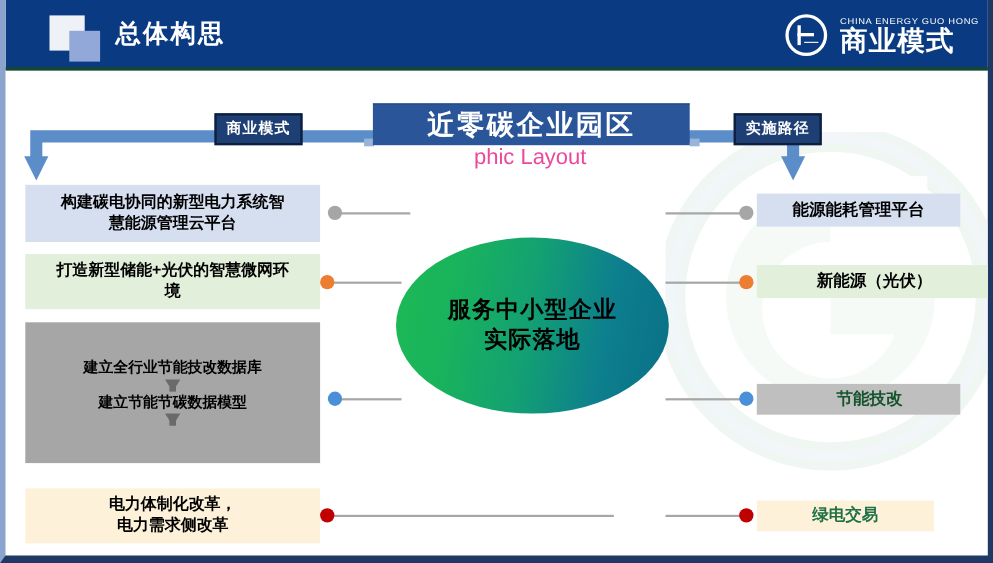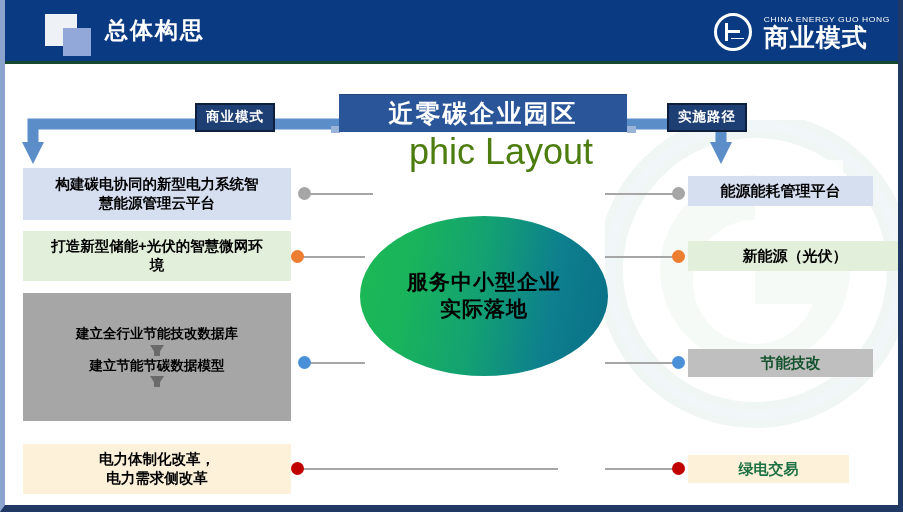--- a/index.html
+++ b/index.html
@@ -113,24 +113,24 @@
     text-align: center;
   }
   #banner-cap-l, #banner-cap-r {
     position: absolute; top: 126px;
     width: 9px; height: 7px; background: #9ab3d8; z-index: 4;
   }
   #banner-cap-l { left: 326px; }
   #banner-cap-r { left: 622px; }
 
   #graphic-placeholder {
-    position: absolute; left: 352px; top: 133px;
+    position: absolute; left: 333px; top: 133px;
     width: 288px;
     text-align: center;
-    font-size: 36px; color: #4d7c0f;
+    font-size: 20px; color: #ec4899;
     line-height: 1.05;
     z-index: 4;
   }
 
   
   #center-ellipse {
     position: absolute; left: 355px; top: 216px;
     width: 248px; height: 160px;
     border-radius: 50%;
     background: linear-gradient(100deg, #1db954 0%, #19b35c 22%, #13a172 48%, #0d7f8e 75%, #0a6f86 100%);

